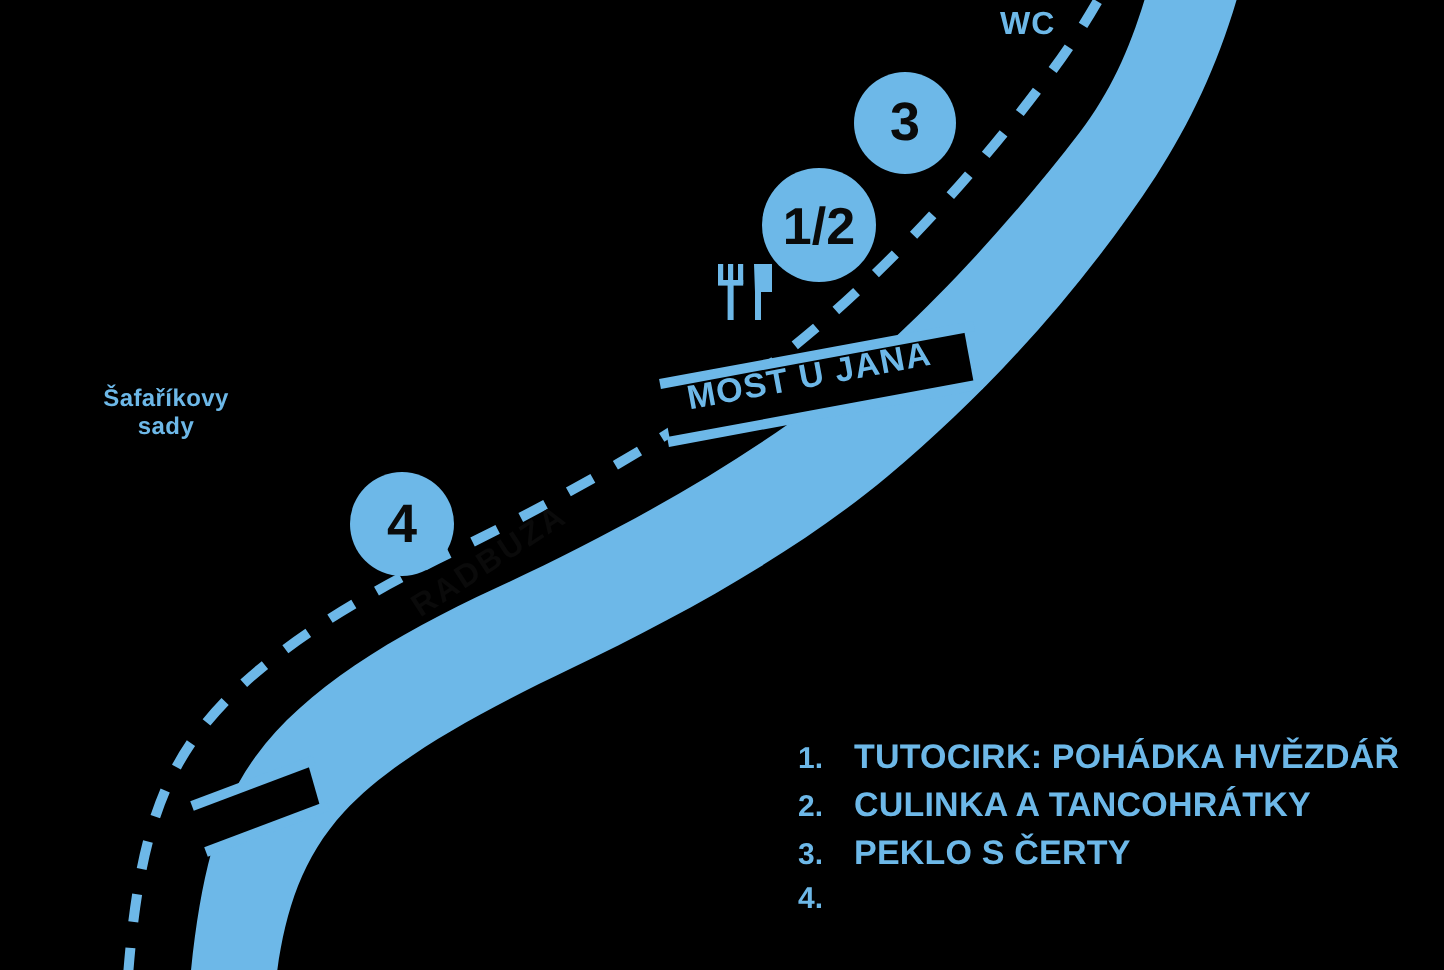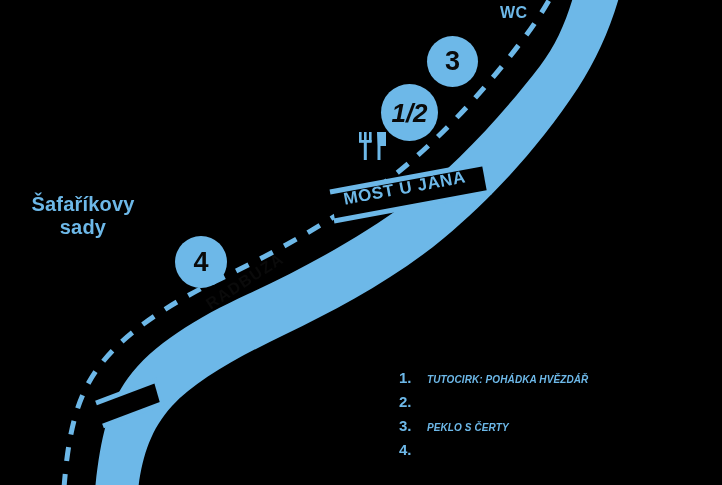--- a/index.html
+++ b/index.html
@@ -30,21 +30,21 @@
     font-weight: bold;
     white-space: pre;
     line-height: 1.15;
   }
 
   #park-label {
     left: 8px;
     top: 193px;
     width: 150px;
     text-align: center;
-    font-size: 20px;
+    font-size: 12px;
     letter-spacing: 0.2px;
   }
 
   #wc-label {
     left: 480px;
     top: 4px;
     font-size: 16px;
     letter-spacing: 0.5px;
     margin-left: 20px;
   }
@@ -86,21 +86,20 @@
     width: 51px;
     height: 51px;
     font-size: 27px;
   }
   #marker-1-2 {
     left: 381px;
     top: 84px;
     width: 57px;
     height: 57px;
     font-size: 26px;
-    font-style: italic;
   }
   #marker-4 {
     left: 175px;
     top: 236px;
     width: 52px;
     height: 52px;
     font-size: 27px;
   }
 
   
@@ -123,25 +122,24 @@
     display: flex;
     align-items: baseline;
     height: 24px;
   }
   .legend-num {
     width: 28px;
     font-size: 15px;
     font-weight: bold;
   }
   .legend-text {
-    font-size: 10px;
+    font-size: 17px;
     font-weight: bold;
     letter-spacing: 0.1px;
     white-space: pre;
-    font-style: italic;
   }
 </style>
 </head>
 <body>
 
 <div id="map-root">
 
   <svg id="map-svg" viewBox="0 0 722 485">
 
     <path d="M 95,490
@@ -204,20 +202,21 @@
   <div class="marker-circle" id="marker-1-2">1/2</div>
   <div class="marker-circle" id="marker-4">4</div>
 
   <div id="legend">
     <div class="legend-row">
       <span class="legend-num">1.</span>
       <span class="legend-text">TUTOCIRK: POHÁDKA HVĚZDÁŘ</span>
     </div>
     <div class="legend-row">
       <span class="legend-num">2.</span>
+      <span class="legend-text">CULINKA A TANCOHRÁTKY</span>
     </div>
     <div class="legend-row">
       <span class="legend-num">3.</span>
       <span class="legend-text">PEKLO S ČERTY</span>
     </div>
     <div class="legend-row">
       <span class="legend-num">4.</span>
     </div>
   </div>
 

